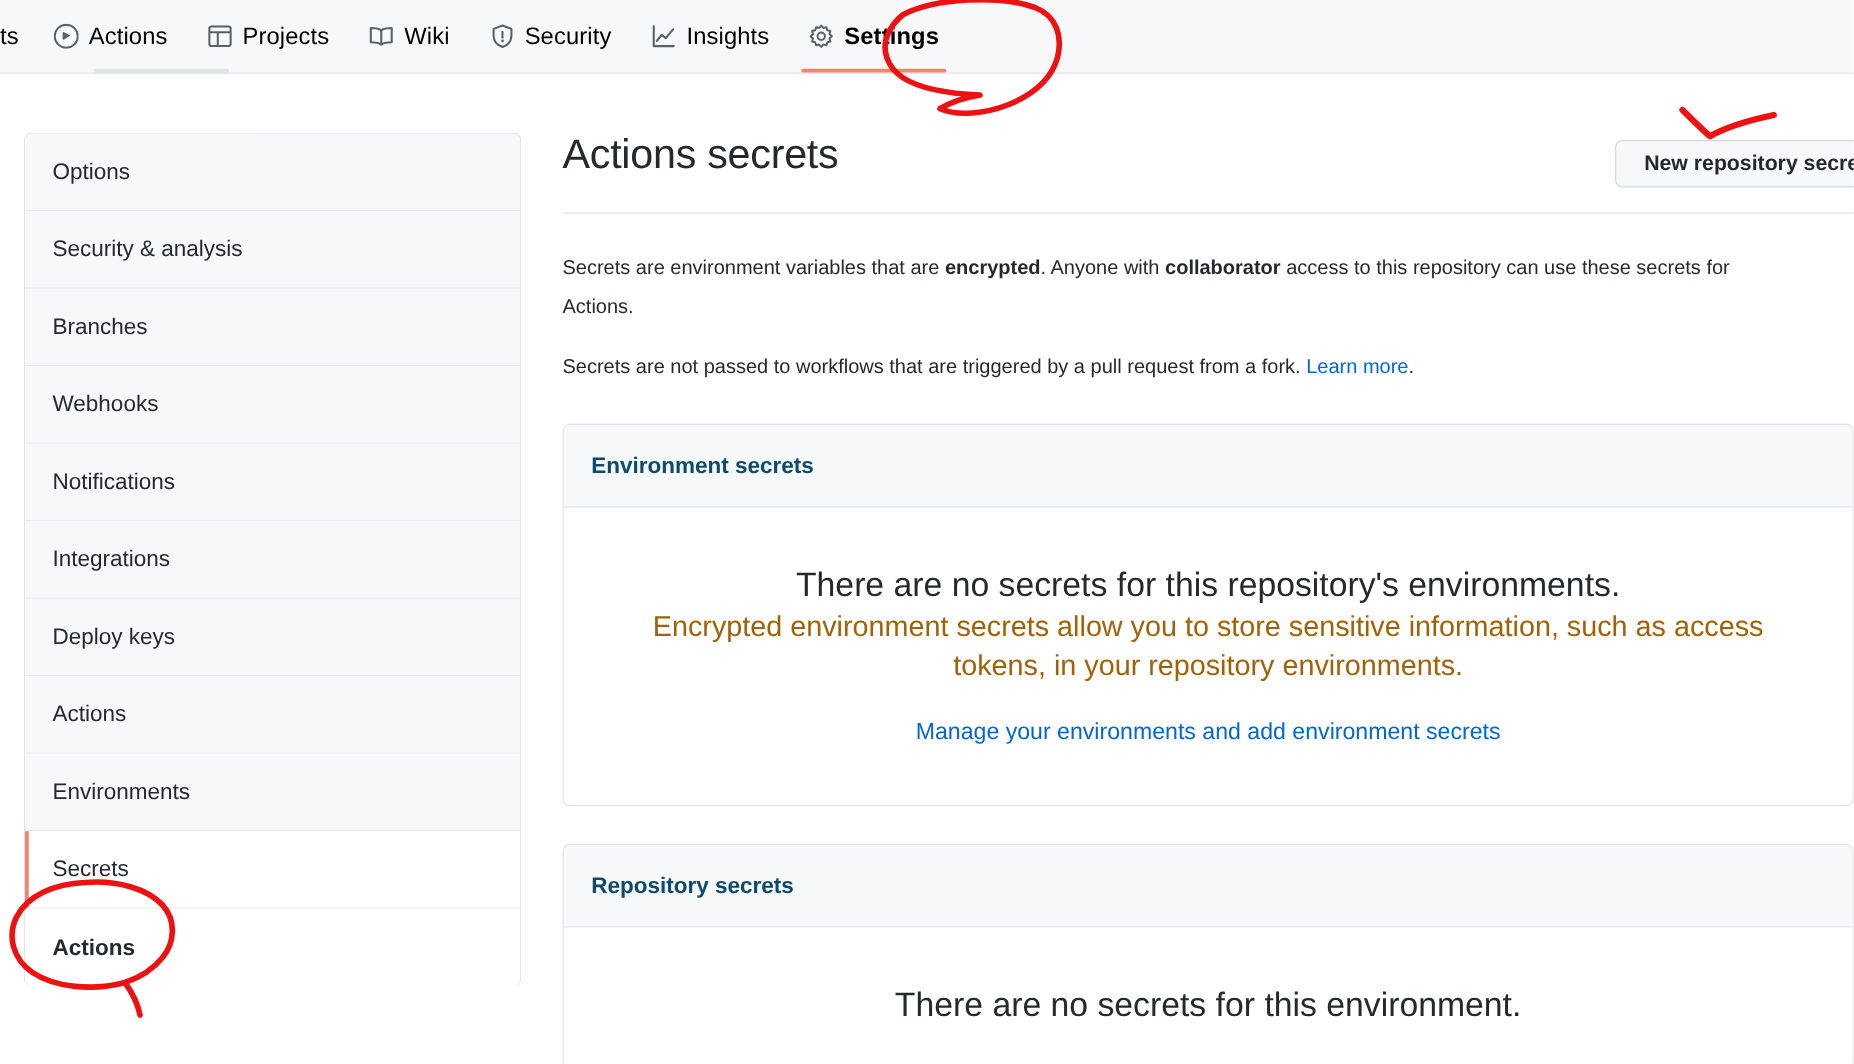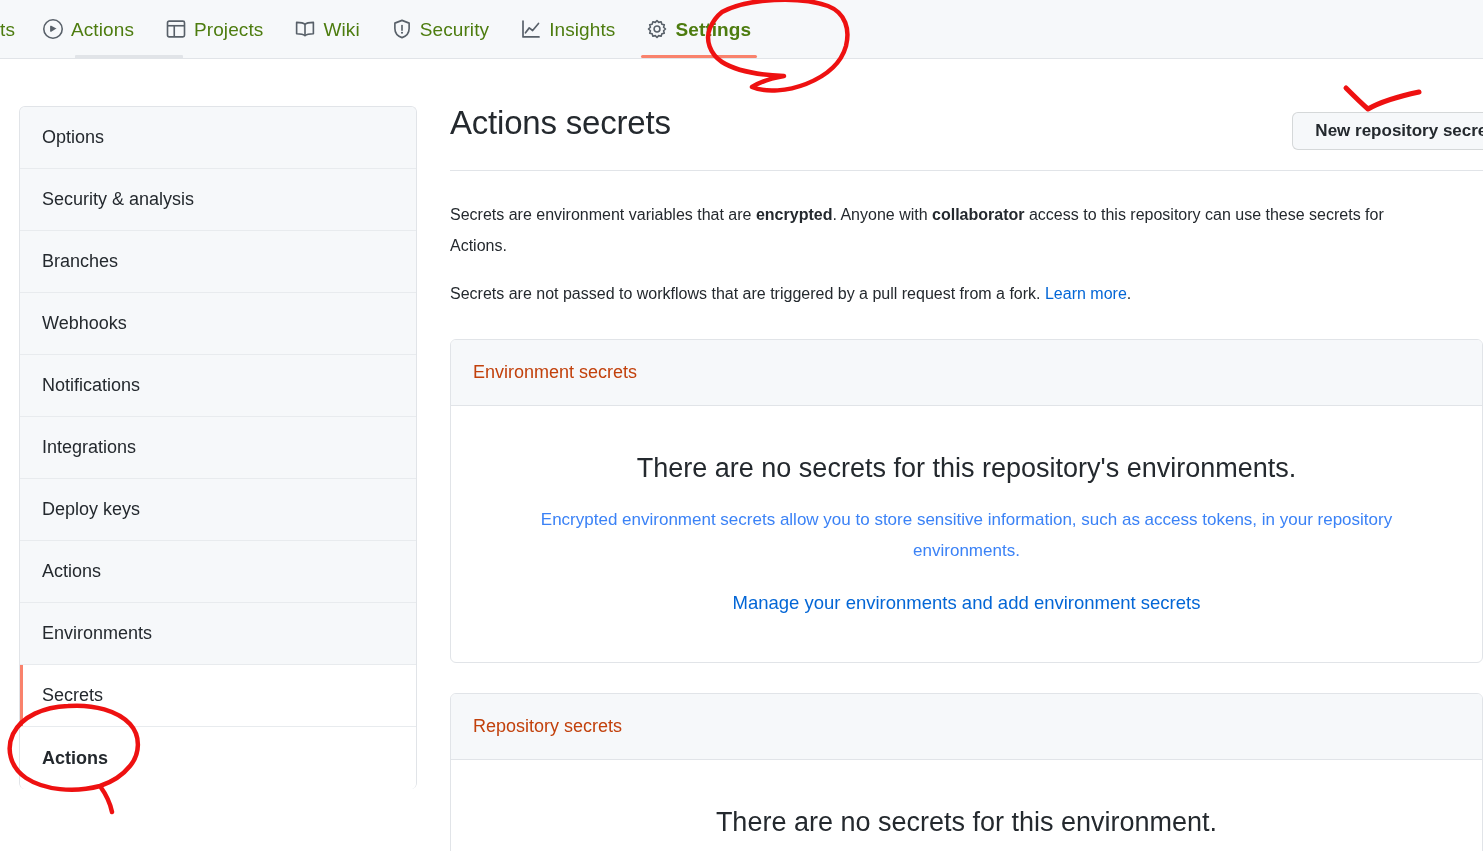--- a/index.html
+++ b/index.html
@@ -29,21 +29,21 @@
     height: 58px;
     padding-left: 0;
   }
   .nav-tab {
     display: flex;
     align-items: center;
     gap: 8px;
     height: 58px;
     padding: 0 16px;
     font-size: 19px;
-    color: #4d7c0f;
+    color: #000000;
     line-height: 1;
     position: relative;
     white-space: nowrap;
     cursor: pointer;
   }
   .nav-tab.truncated { padding-left: 0; padding-right: 12px; }
   .nav-tab .tab-label { letter-spacing: .1px; }
   .nav-tab.active .tab-label { font-weight: 600; }
   .nav-tab.active::after {
     content: "";
@@ -166,38 +166,37 @@
     overflow: hidden;
   }
   .card-header {
     height: 66px;
     display: flex;
     align-items: center;
     padding-left: 22px;
     background: #f6f8fa;
     border-bottom: 1px solid #e1e4e8;
     font-size: 18px;
-    font-weight: 400;
-    color: #c2410c;
+    font-weight: 700;
+    color: #0c4a6e;
   }
   .card-body {
     padding: 44px 40px 48px;
     text-align: center;
   }
   .blank-title {
     font-size: 27px;
     font-weight: 400;
     color: #24292e;
     line-height: 36px;
   }
   .blank-sub {
-    margin-top: 18px;
-    font-size: 17px;
+    font-size: 23px;
     line-height: 31px;
-    color: #3b82f6;
+    color: #a16207;
   }
   .blank-link {
     margin-top: 26px;
     font-size: 18.5px;
   }
 
   
   .annotations {
     position: absolute;
     left: 0; top: 0;

